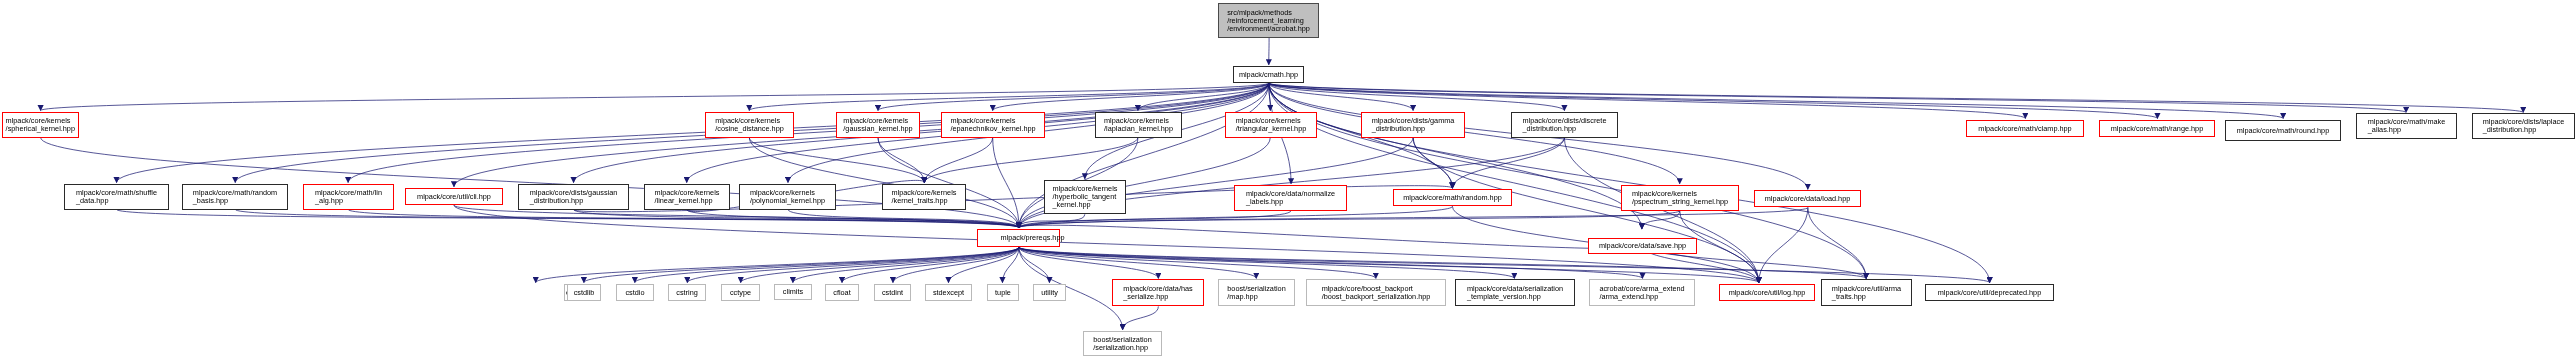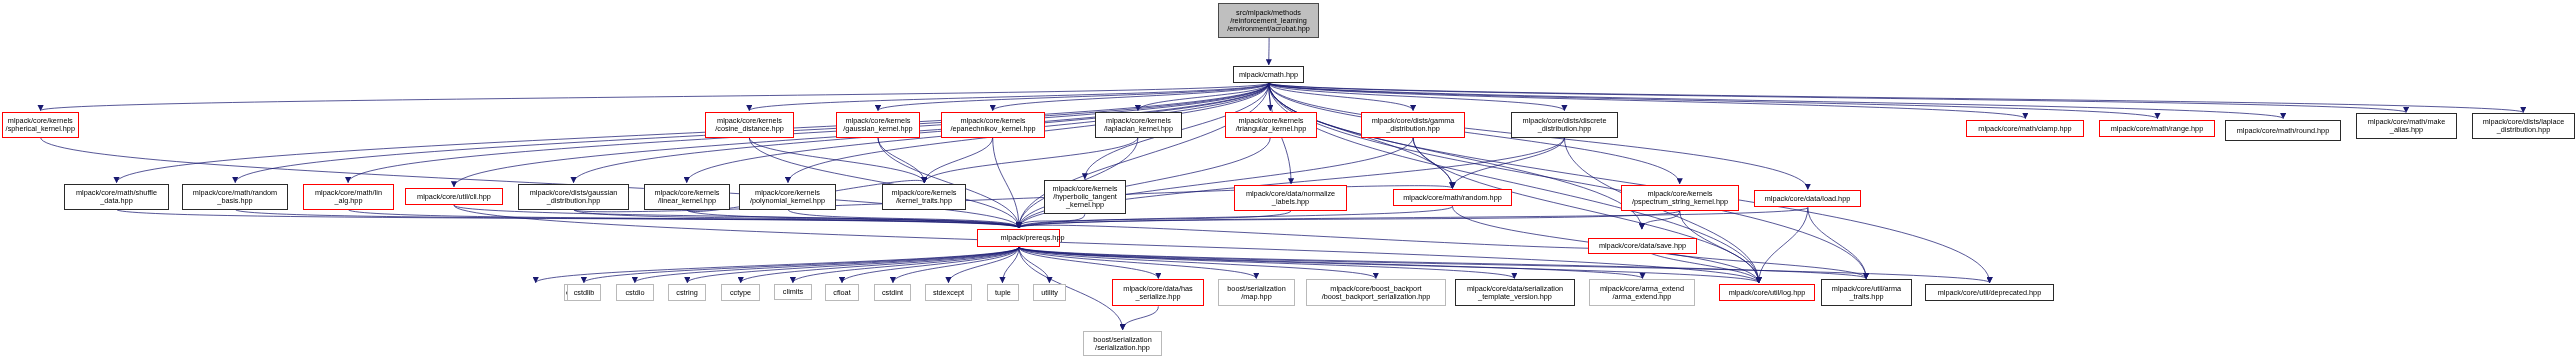--- a/index.html
+++ b/index.html
@@ -1,20 +1,20 @@
 <!DOCTYPE html>
 <html style="font-size:9.8px"><head>
 <meta charset="utf-8">
 <style>
   html,body{margin:0;padding:0;background:#ffffff;}
   #stage{position:relative;width:2576px;height:359px;background:#ffffff;overflow:hidden;
          font-family:"Liberation Sans",sans-serif;}
   #edges{position:absolute;left:0;top:0;width:2576px;height:359px;}
   .node{position:absolute;box-sizing:border-box;background:#ffffff;border:0.6px solid #000;
-        display:flex;align-items:center;justify-content:center;text-align:center;
+        display:flex;align-items:center;justify-content:center;
         font-size:7.3px;line-height:8px;color:#000;white-space:pre-line;cursor:pointer;}
   .node.b-red{border:1.2px solid #ff0000;}
   .node.b-black{border:0.6px solid #2a2a2a;}
   .node.b-gray{border:0.6px solid #b9b9b9;}
   .node.root{background:#bfbfbf;border:1.2px solid #4a4a4a;cursor:default;}
   path.edge{fill:none;stroke-width:1.2px;}
 </style>
 </head>
 <body>
 
@@ -185,21 +185,21 @@
       <div class="node b-gray" style="left: 987px; top: 284px; width: 32px; height: 17px;">tuple</div>
       <div class="node b-gray" style="left: 1033px; top: 284px; width: 33px; height: 17px;">utility</div>
       <div class="node b-red" style="left: 1112px; top: 279px; width: 92px; height: 27px;">mlpack/core/data/has
 _serialize.hpp</div>
       <div class="node b-gray" style="left: 1218px; top: 279px; width: 77px; height: 27px;">boost/serialization
 /map.hpp</div>
       <div class="node b-gray" style="left: 1306px; top: 279px; width: 140px; height: 27px;">mlpack/core/boost_backport
 /boost_backport_serialization.hpp</div>
       <div class="node b-black" style="left: 1455px; top: 279px; width: 120px; height: 27px;">mlpack/core/data/serialization
 _template_version.hpp</div>
-      <div class="node b-gray" style="left: 1589px; top: 279px; width: 106px; height: 27px;">mlpack/core/arma_extend
+      <div class="node b-gray" style="left: 1589px; top: 279px; width: 106px; height: 27px;">acrobat/core/arma_extend
 /arma_extend.hpp</div>
       <div class="node b-red" style="left: 1711px; top: 284px; width: 96px; height: 17px; margin-left: 8px;">mlpack/core/util/log.hpp</div>
       <div class="node b-black" style="left: 1821px; top: 279px; width: 91px; height: 27px;">mlpack/core/util/arma
 _traits.hpp</div>
       <div class="node b-black" style="left: 1925px; top: 284px; width: 129px; height: 17px;">mlpack/core/util/deprecated.hpp</div>
       <div class="node b-gray" style="left: 1083px; top: 331px; width: 79px; height: 25px;">boost/serialization
 /serialization.hpp</div>
     </div>
 </div>
 

